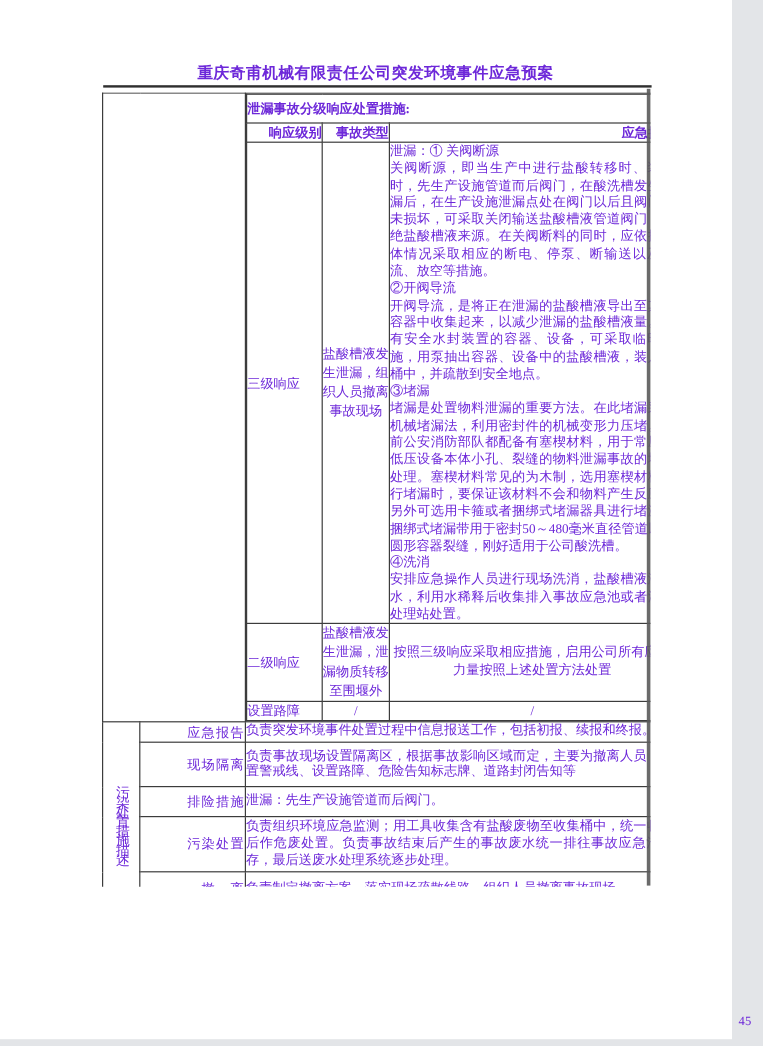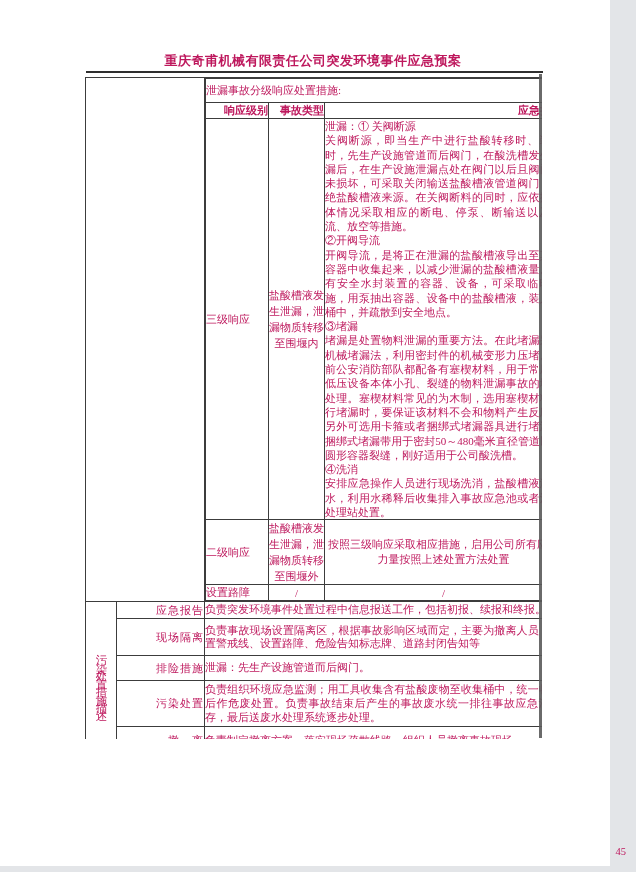--- a/index.html
+++ b/index.html
@@ -1,40 +1,40 @@
 <!DOCTYPE html>
 <html><head>
 <meta charset="utf-8">
 <style>
   html, body { margin:0; padding:0; }
   .viewport {
     position:relative; width:636px; height:872px;
     background:#ffffff; overflow:hidden;
     font-family:"Liberation Serif","DejaVu Serif",serif;
-    color:#be185d;
+    color:#6d28d9;
   }
   .bg-right  { position:absolute; top:0; right:0; width:26px; height:872px; background:#e3e5e8; }
   .bg-bottom { position:absolute; left:0; top:866px; width:636px; height:6px; background:#e3e5e8; }
 
   .header-title {
     position:absolute; top:52px; left:0; width:626px;
     text-align:center; font-size:13px; font-weight:bold; letter-spacing:0.5px;
   }
   .header-rule { position:absolute; top:71px; left:86px; width:457px; height:2px; background:#2f2f2f; }
 
   .table-clip { position:absolute; left:85px; top:77px; width:457px; height:662px; overflow:hidden; }
 
   table.outer { table-layout:fixed; border-collapse:collapse; width:476px; }
   table.outer > tbody > tr > td { border:1.5px solid #3c3c3c; padding:0; font-size:11px; vertical-align:middle; }
 
   td.nested-holder { padding:0; vertical-align:top; }
   table.nested { table-layout:fixed; border-collapse:collapse; width:100%; height:505px; }
   table.nested td { border:1.5px solid #3c3c3c; font-size:11px; padding:0; vertical-align:middle; }
 
-  td.caption-cell { font-weight:normal; vertical-align:bottom; padding:0 0 3px 8px; }
+  td.caption-cell { font-weight:bold; vertical-align:bottom; padding:0 0 3px 8px; }
   td.col-head { font-weight:bold; text-align:right; }
 
   td.level-cell { text-align:left; }
   td.type-cell  { text-align:center; padding:0 3px; line-height:16px; }
   td.measures-cell {
     vertical-align:top; padding:2px 0 0 5px;
     line-height:14.3px; text-align:justify; white-space:pre-wrap;
   }
   td.center-measures { text-align:center; padding:0 2px; line-height:15px; }
   td.slash-cell { text-align:center; }
@@ -83,21 +83,21 @@
                 <tr style="height:24px">
                   <td class="caption-cell" colspan="3">泄漏事故分级响应处置措施:</td>
                 </tr>
                 <tr style="height:14px">
                   <td class="col-head">响应级别</td>
                   <td class="col-head">事故类型</td>
                   <td class="col-head">应急措施</td>
                 </tr>
                 <tr style="height:398px">
                   <td class="level-cell">三级响应</td>
-                  <td class="type-cell">盐酸槽液发生泄漏，泄漏物质转移至围堰内</td>
+                  <td class="type-cell">盐酸槽液发生泄漏，组织人员撤离事故现场</td>
                   <td class="measures-cell">泄漏：① 关阀断源
 关阀断源，即当生产中进行盐酸转移时、装卸时，先生产设施管道而后阀门，在酸洗槽发生泄漏后，在生产设施泄漏点处在阀门以后且阀门尚未损坏，可采取关闭输送盐酸槽液管道阀门，断绝盐酸槽液来源。在关阀断料的同时，应依据具体情况采取相应的断电、停泵、断输送以及导流、放空等措施。
 ②开阀导流
 开阀导流，是将正在泄漏的盐酸槽液导出至其他容器中收集起来，以减少泄漏的盐酸槽液量。对有安全水封装置的容器、设备，可采取临时措施，用泵抽出容器、设备中的盐酸槽液，装入空桶中，并疏散到安全地点。
 ③堵漏
 堵漏是处置物料泄漏的重要方法。在此堵漏采用机械堵漏法，利用密封件的机械变形力压堵。目前公安消防部队都配备有塞楔材料，用于常压或低压设备本体小孔、裂缝的物料泄漏事故的堵漏处理。塞楔材料常见的为木制，选用塞楔材料进行堵漏时，要保证该材料不会和物料产生反应。另外可选用卡箍或者捆绑式堵漏器具进行堵漏。捆绑式堵漏带用于密封50～480毫米直径管道以及圆形容器裂缝，刚好适用于公司酸洗槽。
 ④洗消
 安排应急操作人员进行现场洗消，盐酸槽液溶于水，利用水稀释后收集排入事故应急池或者污水处理站处置。</td>
                 </tr>
                 <tr style="height:54px">

